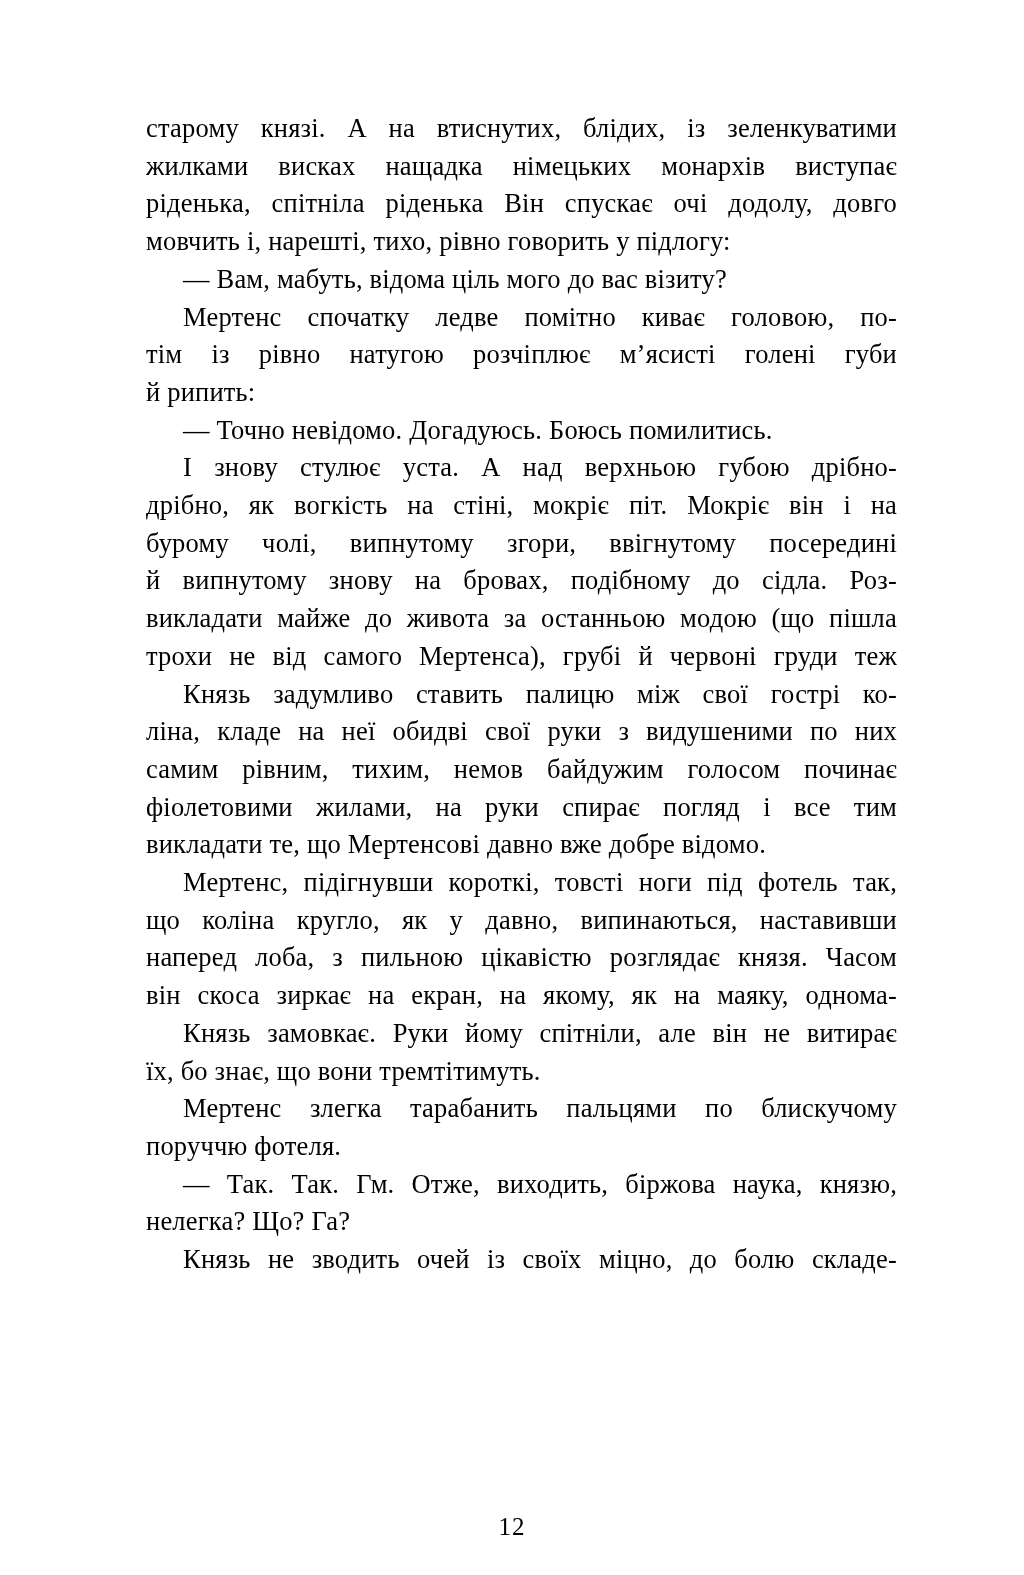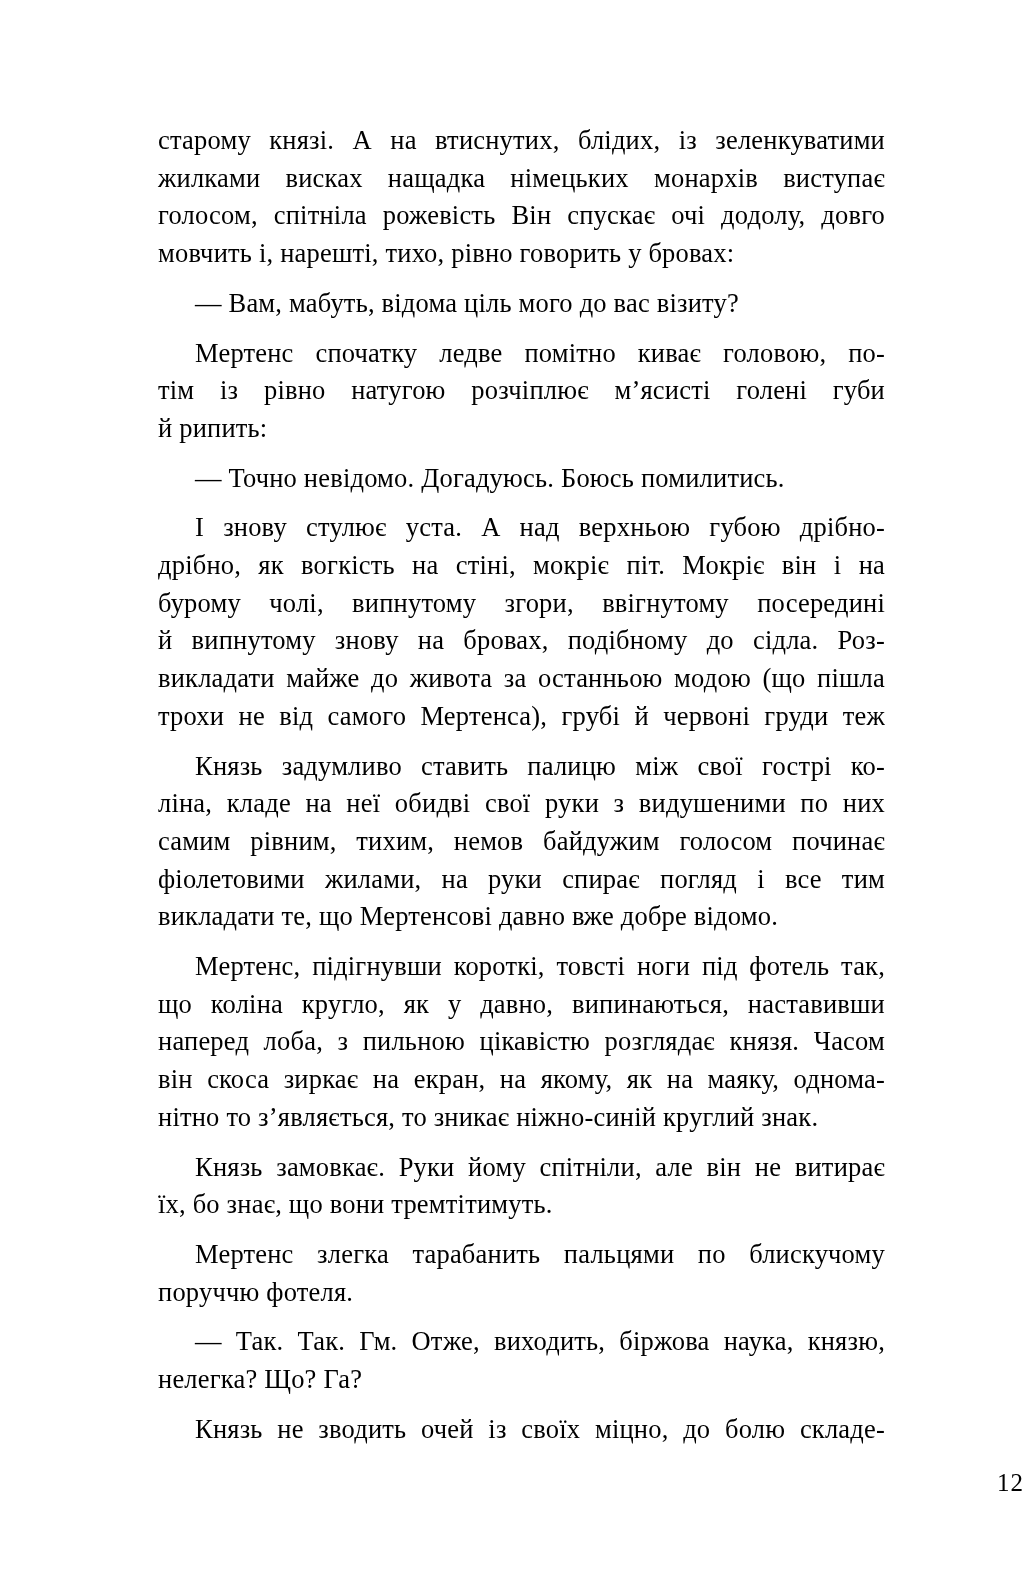--- a/index.html
+++ b/index.html
@@ -18,57 +18,57 @@
   .text-block {
     position: absolute;
     left: 146px;
     top: 110px;
     width: 751px;
     font-size: 26.5px;
     line-height: 37.7px;
     letter-spacing: 0.2px;
   }
   .paragraph {
-    margin: 12px;
+    margin: 0;
     padding: 0;
   }
   .line {
     white-space: normal;
     text-align: left;
   }
   
   .line.j {
     text-align: justify;
     text-align-last: justify;
   }
   
   .line.ind {
     padding-left: 37px;
   }
   .page-number {
     position: absolute;
-    top: 1468px;
+    top: 1512px;
     left: 0;
     width: 1024px;
-    text-align: right;
+    text-align: center;
     font-size: 25px;
     line-height: 30px;
     letter-spacing: 1px;
   }
 </style>
 </head>
 <body>
 
 <div class="text-block">
 
   <div class="paragraph">
     <div class="line j">старому князі. А на втиснутих, блідих, із зеленкуватими</div>
     <div class="line j">жилками висках нащадка німецьких монархів виступає</div>
-    <div class="line j">голосом, спітніла рожевість Він спускає очі додолу, довго</div>
-    <div class="line">мовчить і, нарешті, тихо, рівно говорить у бровах:</div>
+    <div class="line j">ріденька, спітніла ріденька Він спускає очі додолу, довго</div>
+    <div class="line">мовчить і, нарешті, тихо, рівно говорить у підлогу:</div>
   </div>
 
   <div class="paragraph">
     <div class="line ind">— Вам, мабуть, відома ціль мого до вас візиту?</div>
   </div>
 
   <div class="paragraph">
     <div class="line ind j">Мертенс спочатку ледве помітно киває головою, по-</div>
     <div class="line j">тім із рівно натугою розчіплює м’ясисті голені губи</div>
     <div class="line">й рипить:</div>
@@ -93,21 +93,20 @@
     <div class="line j">самим рівним, тихим, немов байдужим голосом починає</div>
     <div class="line j">фіолетовими жилами, на руки спирає погляд і все тим</div>
     <div class="line">викладати те, що Мертенсові давно вже добре відомо.</div>
   </div>
 
   <div class="paragraph">
     <div class="line ind j">Мертенс, підігнувши короткі, товсті ноги під фотель так,</div>
     <div class="line j">що коліна кругло, як у давно, випинаються, наставивши</div>
     <div class="line j">наперед лоба, з пильною цікавістю розглядає князя. Часом</div>
     <div class="line j">він скоса зиркає на екран, на якому, як на маяку, однома-</div>
-    <div class="line">нітно то з’являється, то зникає ніжно-синій круглий знак.</div>
   </div>
 
   <div class="paragraph">
     <div class="line ind j">Князь замовкає. Руки йому спітніли, але він не витирає</div>
     <div class="line">їх, бо знає, що вони тремтітимуть.</div>
   </div>
 
   <div class="paragraph">
     <div class="line ind j">Мертенс злегка тарабанить пальцями по блискучому</div>
     <div class="line">поруччю фотеля.</div>

